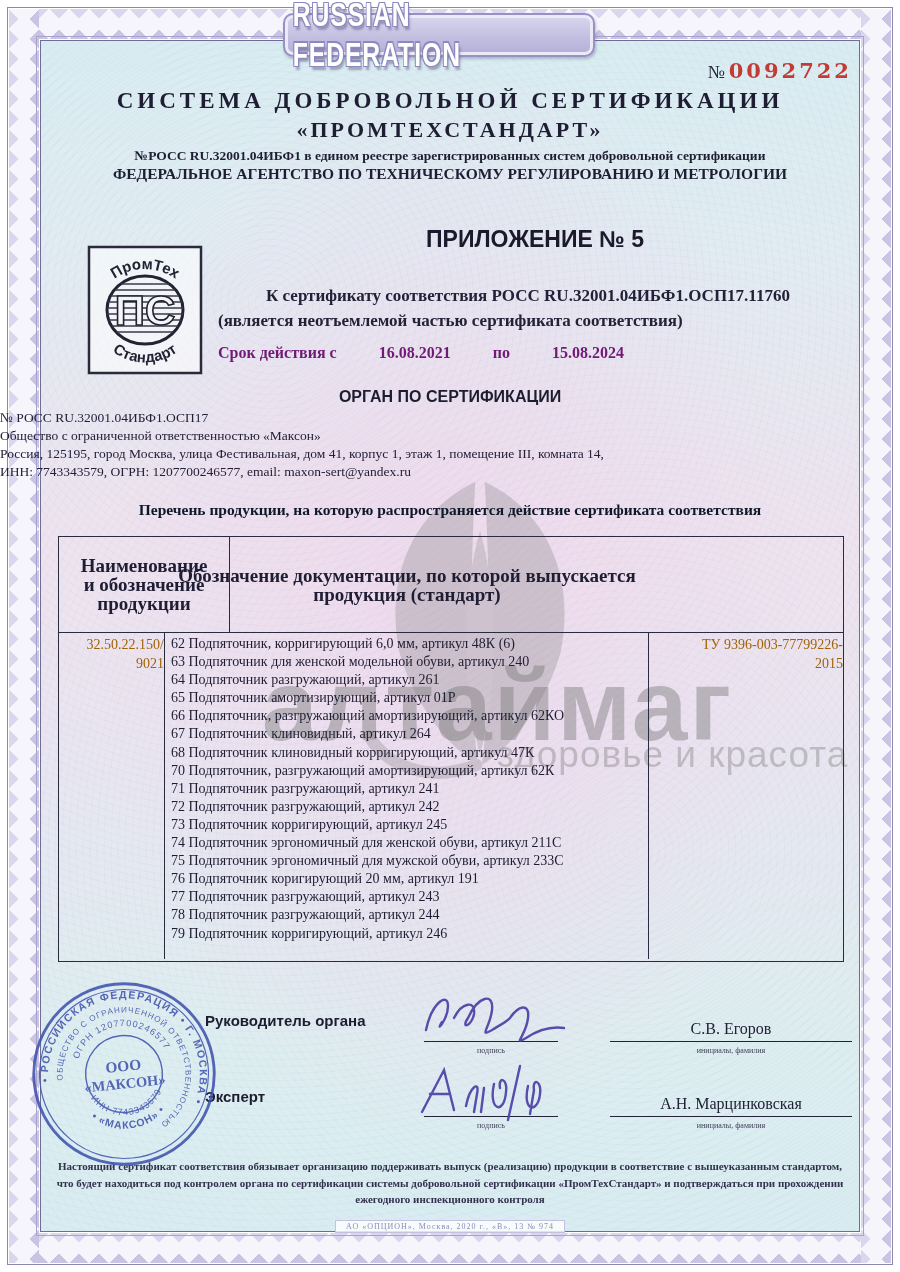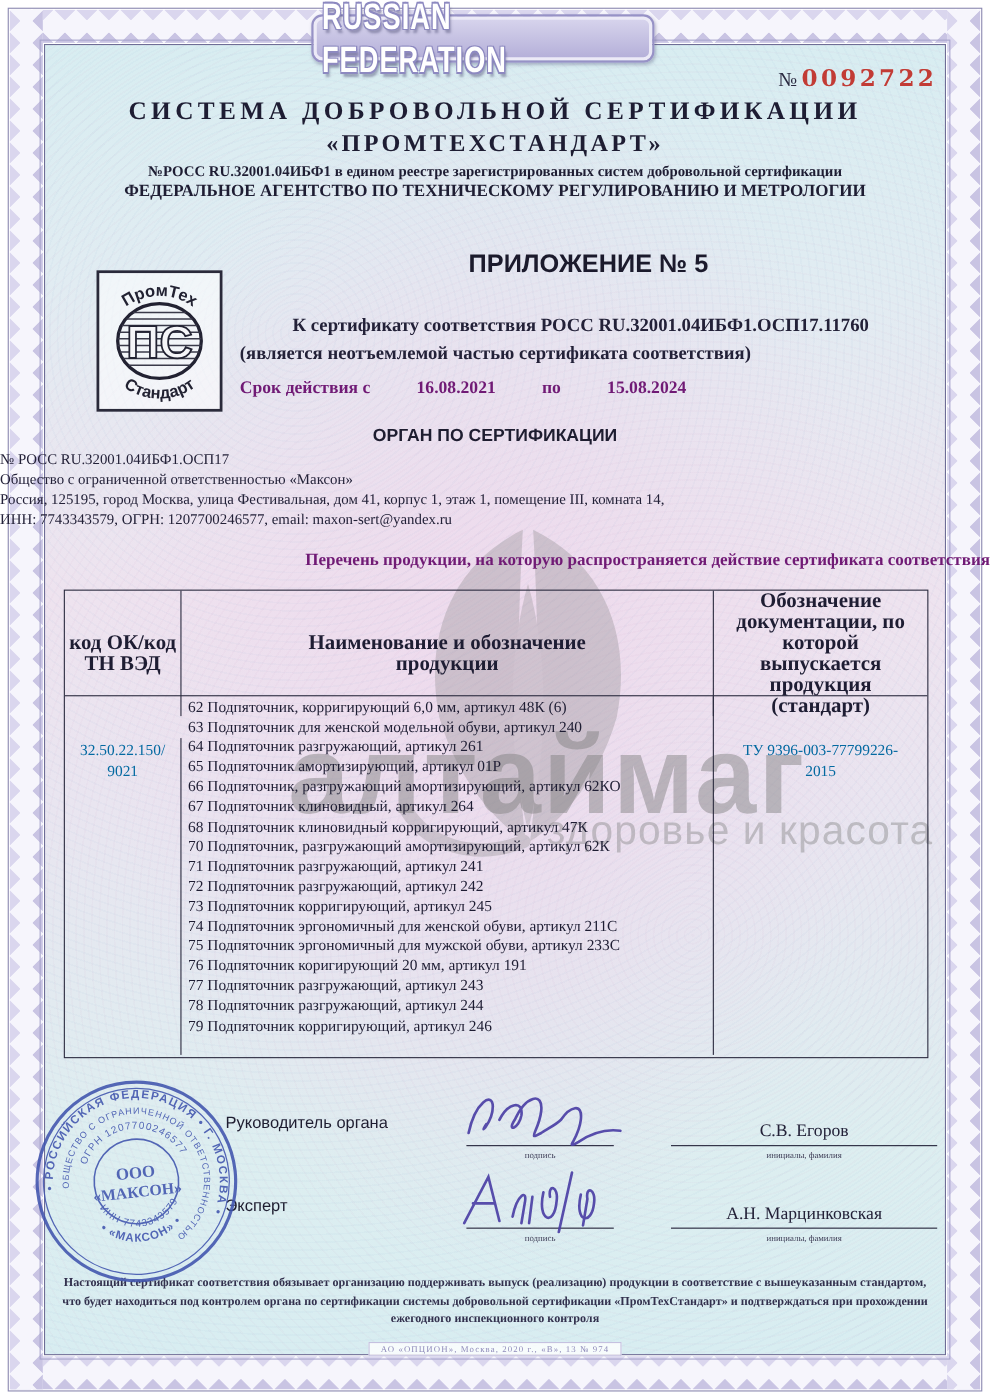--- a/index.html
+++ b/index.html
@@ -67,40 +67,40 @@
   .cert-line1 { position:absolute; left:218px; top:286px; font-weight:600; font-size:17px; color:#232138;margin-left:48px; }
   .cert-line2 { position:absolute; left:218px; top:311px; font-weight:600; font-size:17px; color:#232138; }
   .validity { position:absolute; left:218px; top:344px; font-weight:600; font-size:16px; color:#701a75; }
   .validity .sp { display:inline-block; width:38px; }
 
   
   .cb-head { position:absolute; left:0; right:0; top:388px; text-align:center;
     font-family:"Liberation Sans", sans-serif; font-weight:bold; font-size:16px; color:#1e1d30; }
   .cb-line { position:absolute; left:0; right:0; font-size:13.5px; color:#232138; }
   .cb-num { top:410px; } .cb-company { top:428px; } .cb-addr { top:446px; } .cb-contacts { top:464px; }
-  .list-heading { position:absolute; left:0; right:0; top:501px; text-align:right;
-    font-weight:bold; font-size:15.5px; color:#701a75; }
+  .list-heading { position:absolute; left:0; right:0; top:501px; text-align:center;
+    font-weight:bold; font-size:15.5px; color:#0f172a; }
 
   
   .ptable { position:absolute; left:58px; top:536px; width:786px; height:426px; border:1.6px solid #2b2b3f; }
   .trow { display:grid; grid-template-columns:106px 484px 1fr; }
   .thead { height:96px; border-bottom:1.6px solid #2b2b3f; }
   .tbody { height:326px; }
   .cell { border-right:1.6px solid #2b2b3f; }
   .cell:last-child { border-right:none; }
   .th { display:flex; align-items:center; justify-content:center; text-align:center;
     font-weight:bold; font-size:19px; color:#1e1d33; line-height:19px; }
   .th.mid { padding:0 85px; }
   .th.right { padding:0 8px; }
-  .code-cell, .std-cell { text-align:center; padding-top:2px; font-size:14px; color:#0369a1; line-height:19px;margin-top:38px; }
+  .code-cell, .std-cell { text-align:right; padding-top:2px; font-size:14px; color:#a16207; line-height:19px; }
   .prod-cell { padding:2px 4px 0 6px; }
   .product-line { font-size:14px; color:#1e1d33; line-height:18.1px; white-space:nowrap; }
 
   
-  .role { position:absolute; left:205px; font-family:"Liberation Sans", sans-serif; font-weight:normal;
+  .role { position:absolute; left:205px; font-family:"Liberation Sans", sans-serif; font-weight:bold;
     font-size:15px; color:#1e1d30; }
   .fline { position:absolute; border-bottom:1.5px solid #232238; }
   .cap { position:absolute; font-size:8px; color:#3e3d56; text-align:center; }
   .sig-name { position:absolute; text-align:center; font-size:16px; color:#232138; }
   .sig-svg { position:absolute; z-index:4; }
 
   
   .stamp { position:absolute; left:28px; top:978px; z-index:6; opacity:.88; transform:rotate(-6deg); }
 
   
@@ -187,21 +187,20 @@
     <div class="cb-head">ОРГАН ПО СЕРТИФИКАЦИИ</div>
     <div class="cb-line cb-num">№ РОСС RU.32001.04ИБФ1.ОСП17</div>
     <div class="cb-line cb-company">Общество с ограниченной ответственностью «Максон»</div>
     <div class="cb-line cb-addr">Россия, 125195, город Москва, улица Фестивальная, дом 41, корпус 1, этаж 1, помещение III, комната 14,</div>
     <div class="cb-line cb-contacts">ИНН: 7743343579, ОГРН: 1207700246577, email: maxon-sert@yandex.ru</div>
 
     <div class="list-heading">Перечень продукции, на которую распространяется действие сертификата соответствия</div>
 
     <div class="ptable">
       <div class="trow thead">
-        <div class="cell th">код ОК/код ТН ВЭД</div>
         <div class="cell th mid">Наименование и обозначение продукции</div>
         <div class="cell th right">Обозначение документации, по которой выпускается продукция (стандарт)</div>
       </div>
       <div class="trow tbody">
         <div class="cell code-cell">
             <div>32.50.22.150/</div>
             <div>9021</div>
           </div>
         <div class="cell prod-cell">
             <div class="product-line">62 Подпяточник, корригирующий 6,0 мм, артикул 48К (6)</div>

